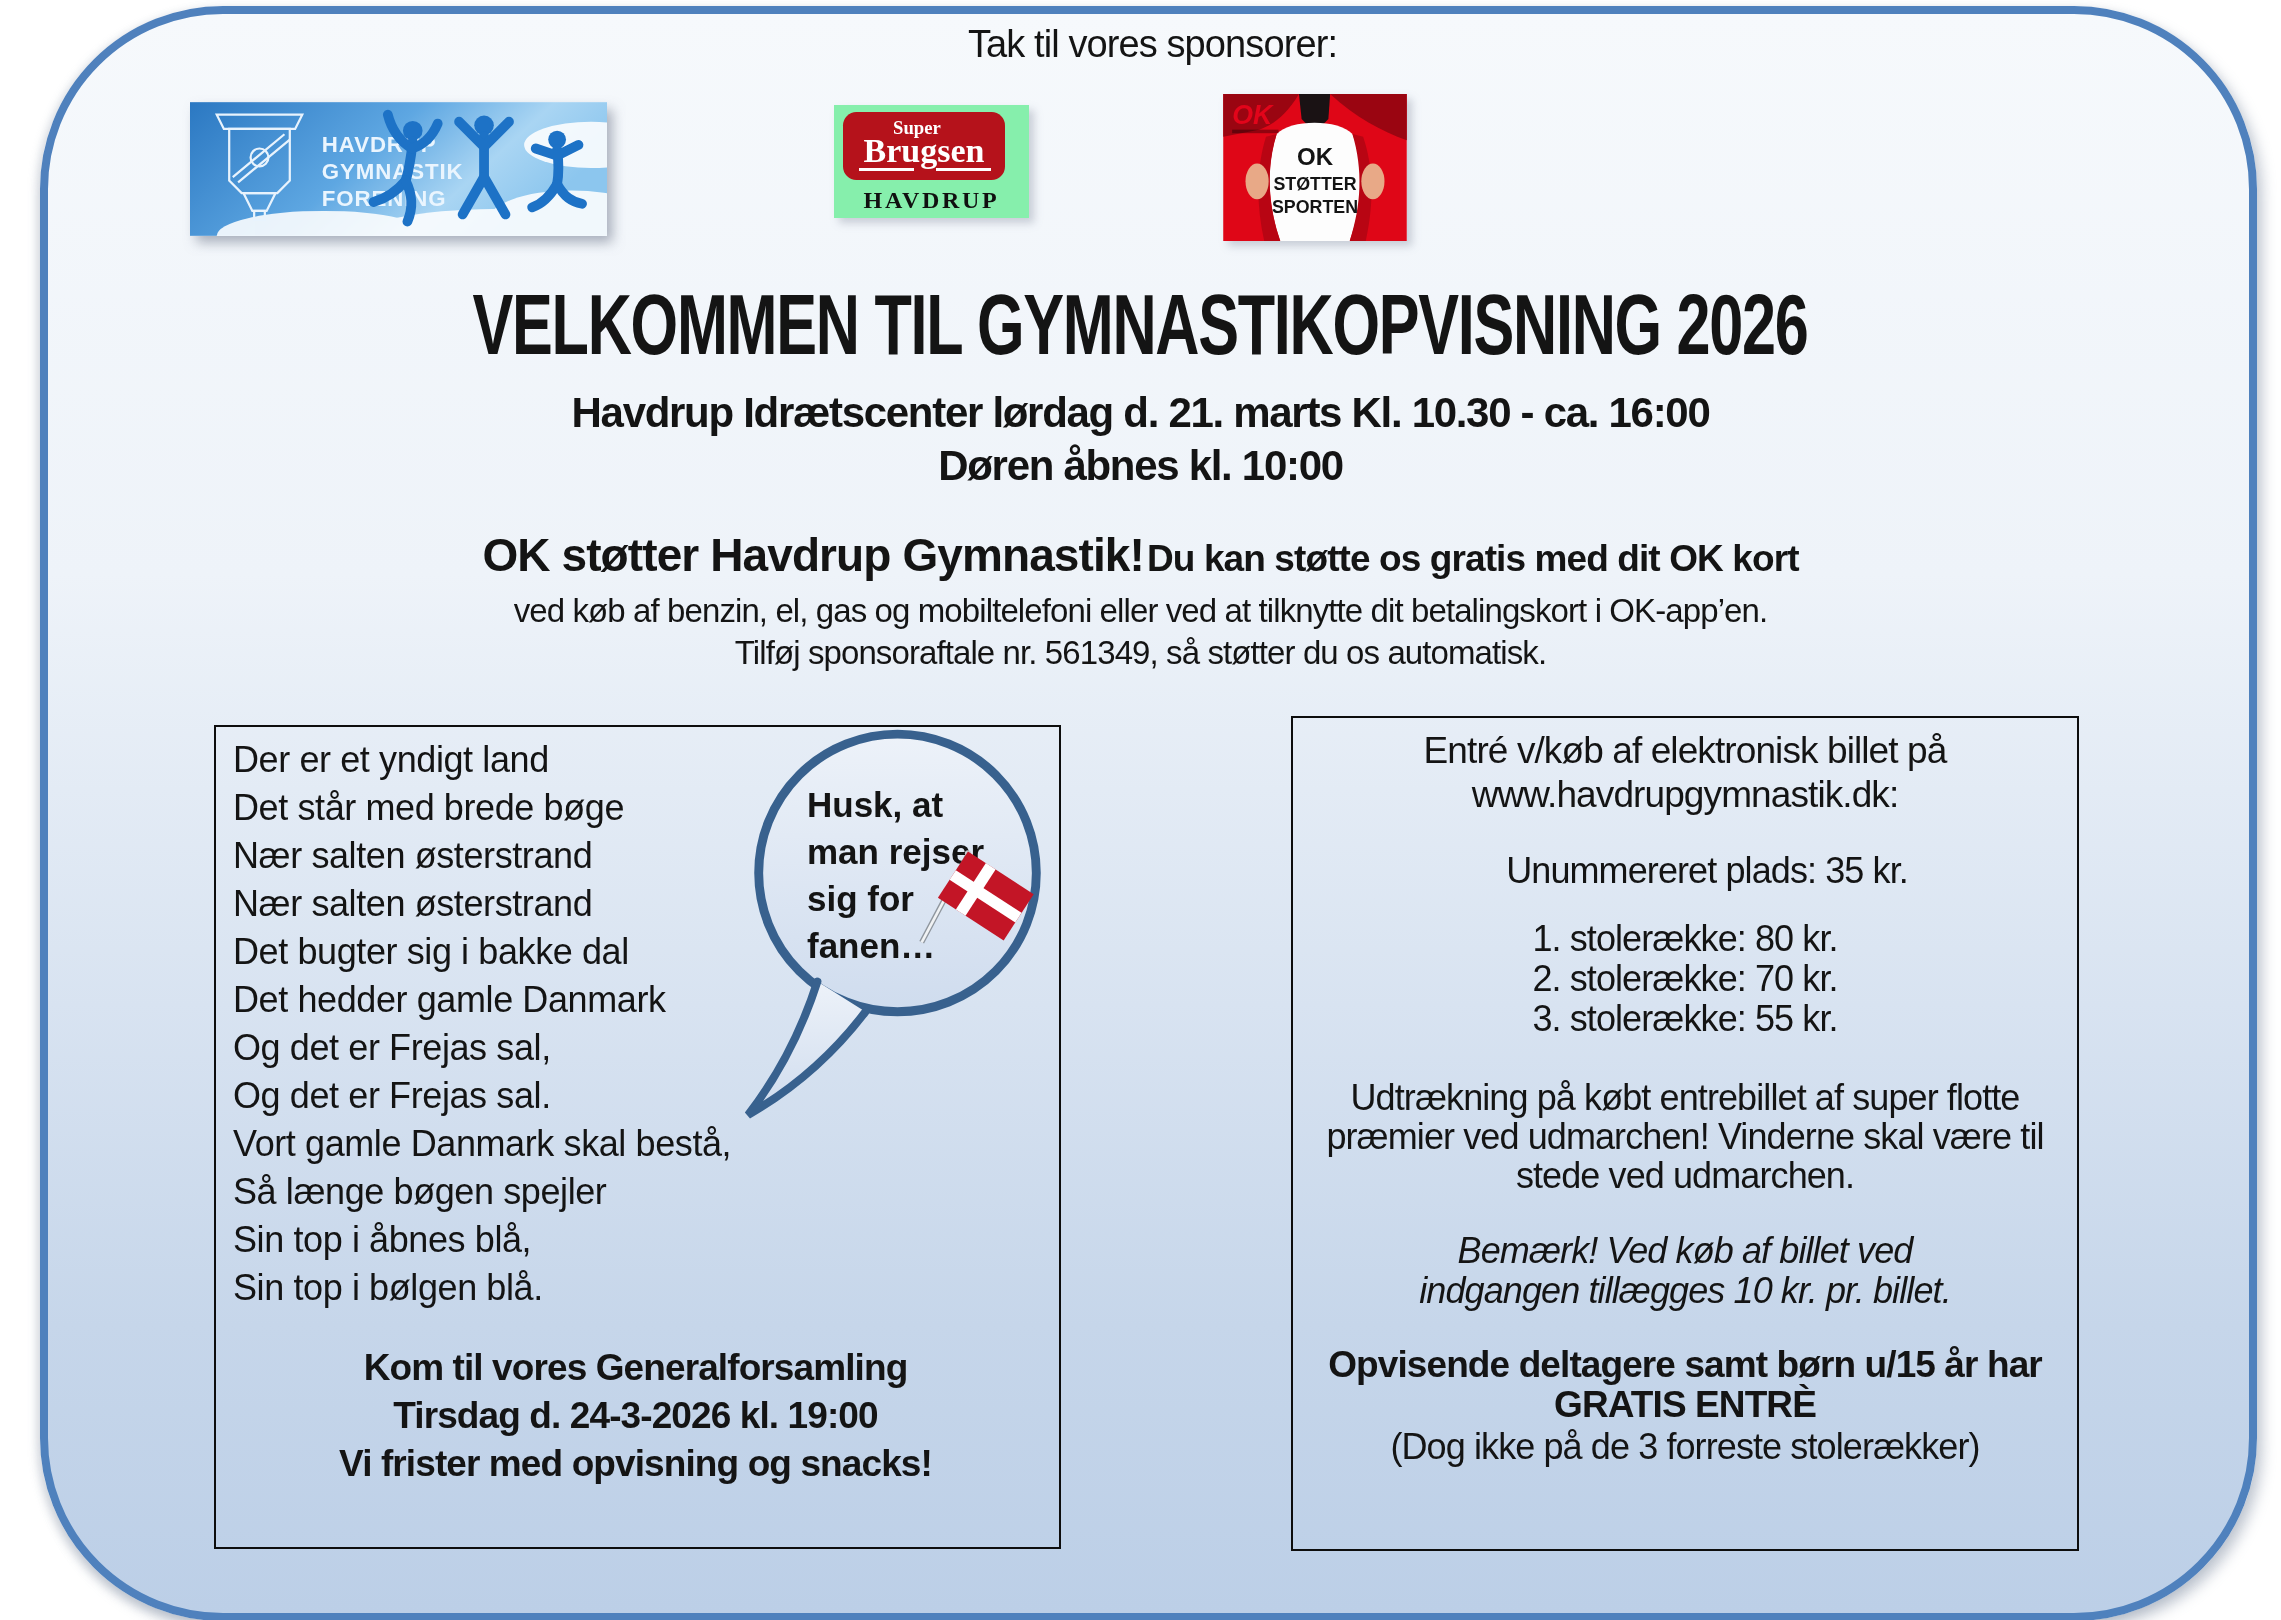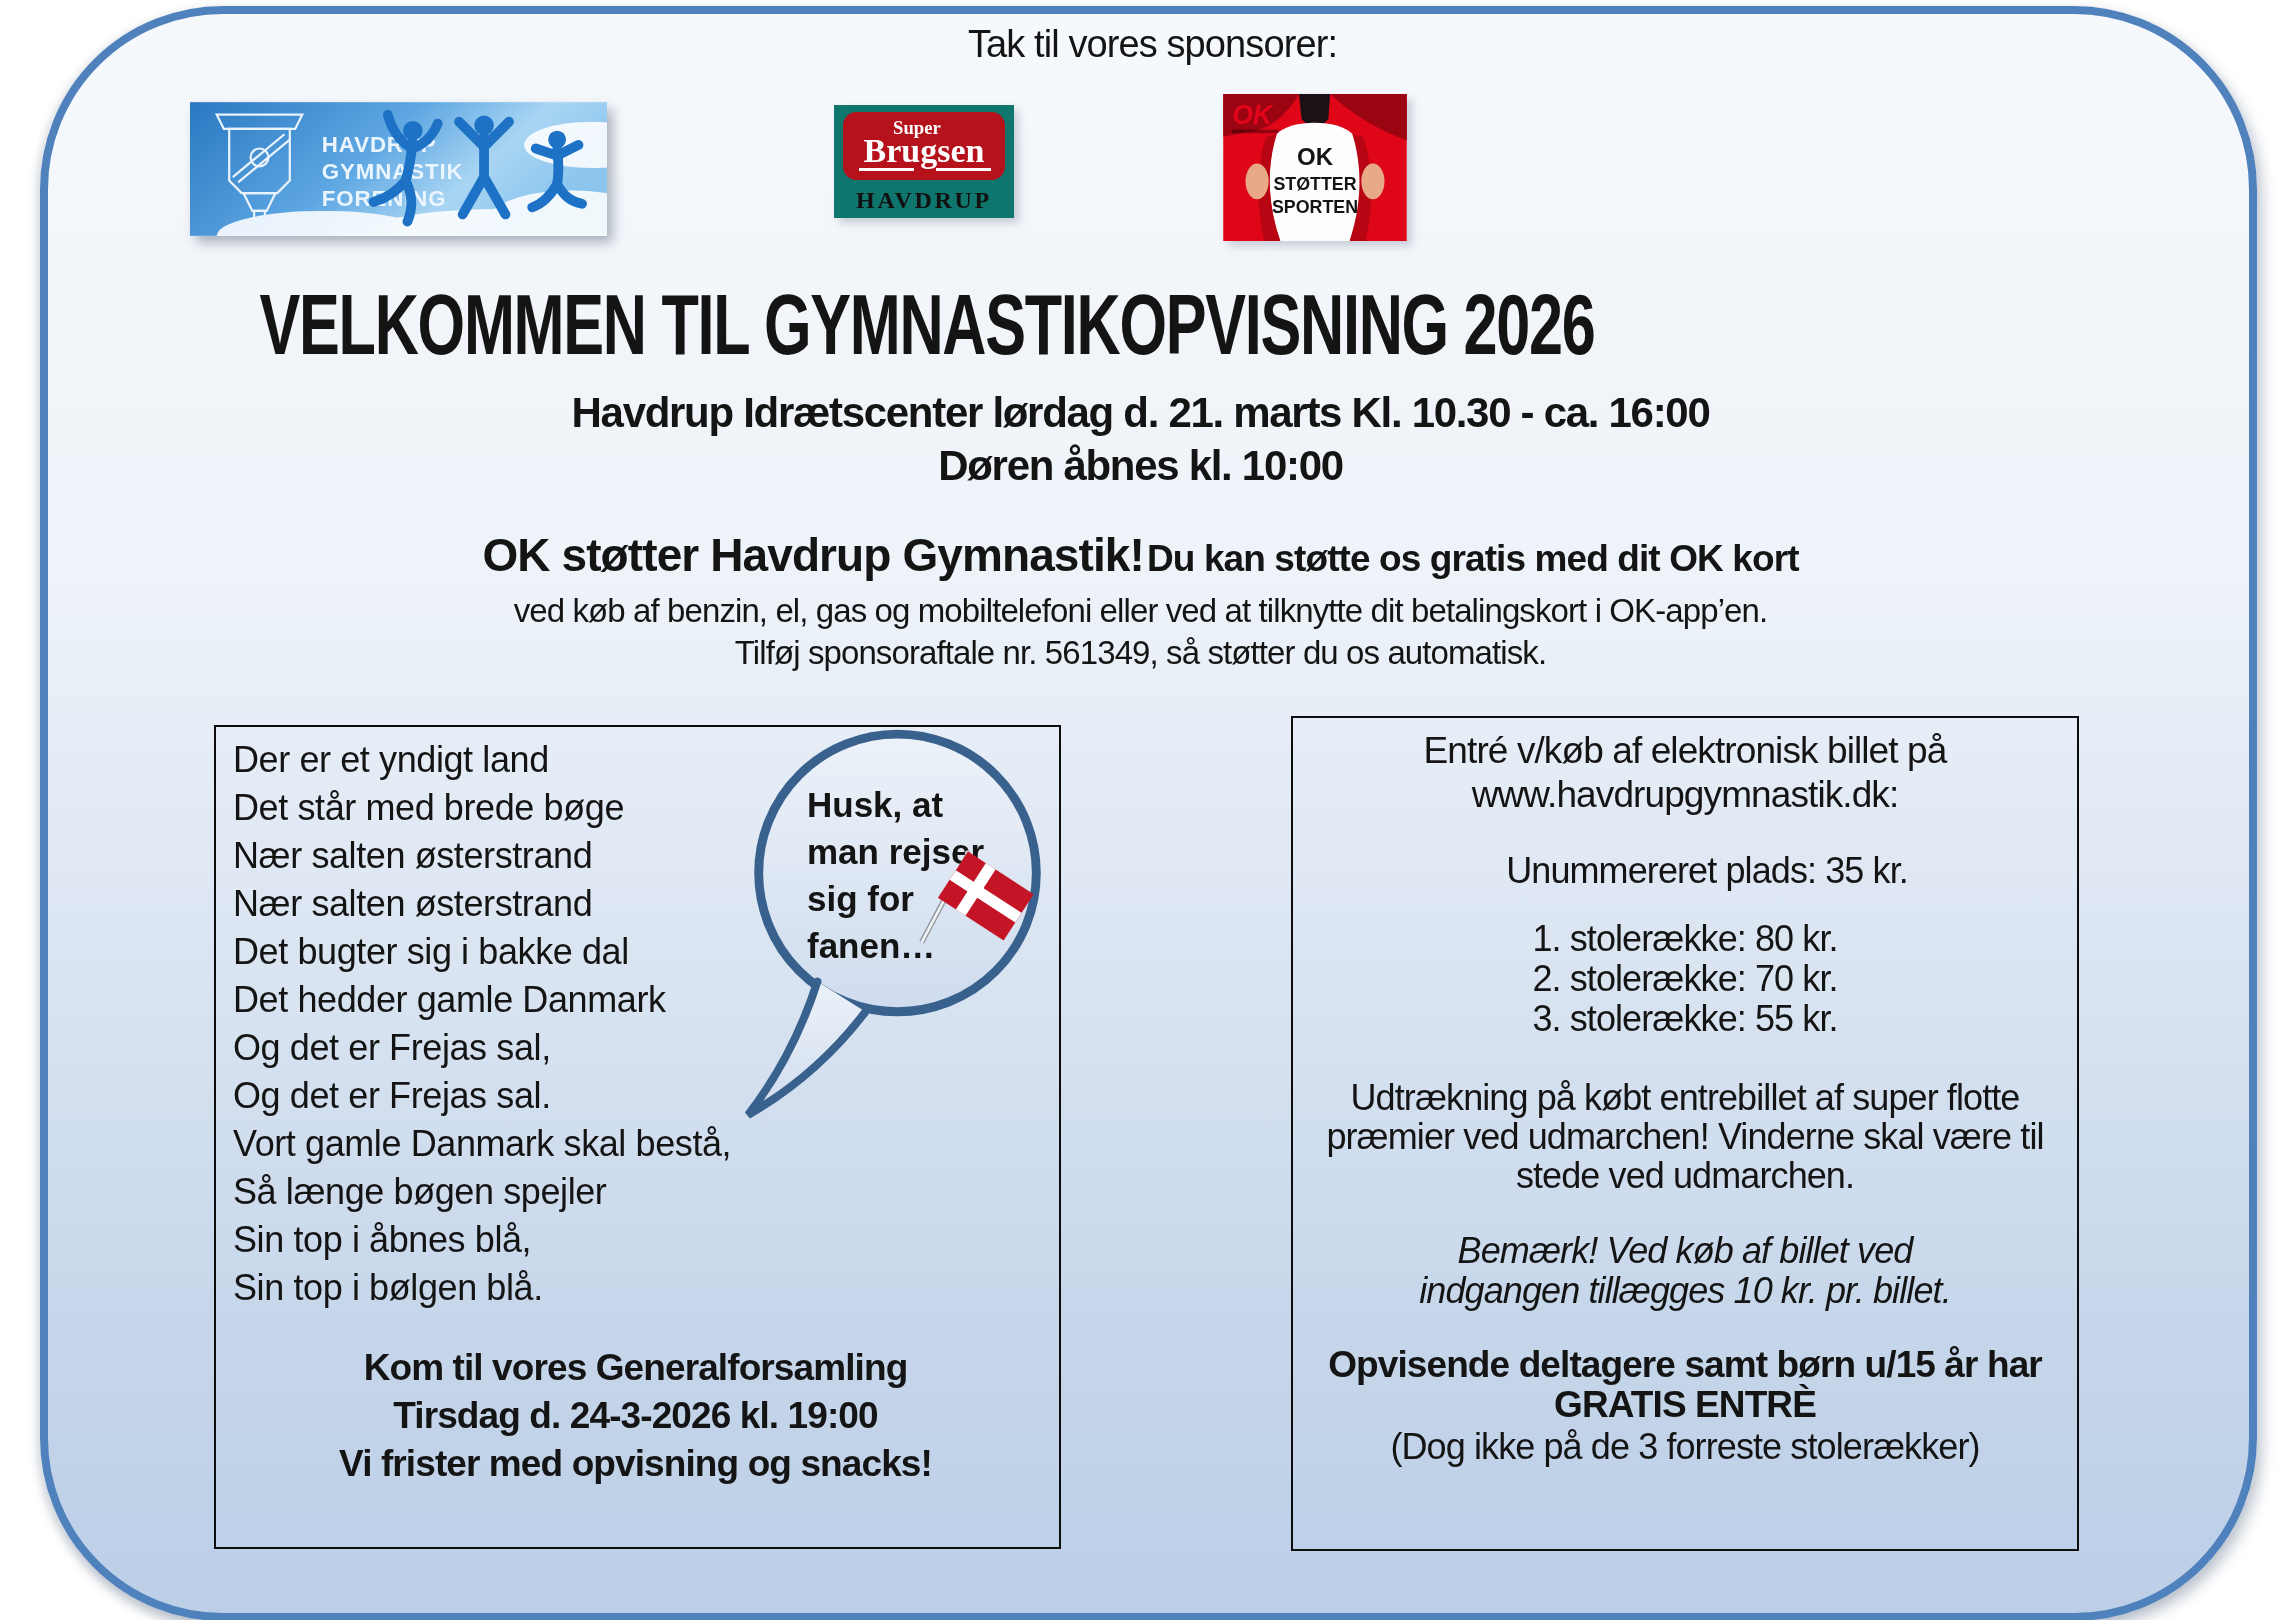--- a/index.html
+++ b/index.html
@@ -9,32 +9,32 @@
 
   
   .slide{left:40px;top:6.2px;width:2201px;height:1599px;border:8px solid #4f81bd;border-radius:183px;
          background:linear-gradient(180deg,#f6f9fc 0%,#eef3f9 35%,#d8e3f1 62%,#c6d6ea 82%,#bccfe7 100%);
          box-shadow:5.3px 7.1px 12.5px rgba(130,145,165,.45), -3.6px 3.6px 9px rgba(150,160,175,.30);}
 
   .sponsors-heading{left:0;top:23px;width:100%;text-align:center;font-size:38px;font-weight:normal;letter-spacing:-0.9px;margin-left:12px;}
 
   
   .hgf{left:190px;top:102px;width:417px;height:134px;box-shadow:6.2px 7.1px 11.6px rgba(105,115,135,.55);}
-  .sb{left:834px;top:105px;width:180px;height:113px;background:#0f766e;box-shadow:4.5px 5.3px 8px rgba(120,130,150,.35);}
+  .sb{left:834px;top:105px;width:195px;height:113px;background:#86efac;box-shadow:4.5px 5.3px 8px rgba(120,130,150,.35);}
   .sb-red{position:absolute;left:9px;top:7.1px;width:162px;height:68px;border-radius:13.4px;background:#b5121b;}
   .sb-super{position:absolute;left:50px;top:5.3px;color:#fff;font:bold 18.7px "Liberation Serif", serif;}
   .sb-brugsen{position:absolute;left:0;top:19.6px;width:100%;text-align:center;color:#fff;font:bold 34px "Liberation Serif", serif;}
   .sb-ul{position:absolute;bottom:9px;height:2.7px;background:#fff;}
   .sb-ul.l{left:16px;width:55px;} .sb-ul.r{left:93px;width:55px;}
   .sb-city{position:absolute;left:0;bottom:3.6px;width:100%;text-align:center;color:#101010;
            font:bold 24px "Liberation Serif", serif;letter-spacing:2.7px;}
   .ok-img{left:1223px;top:94px;width:184px;height:147px;box-shadow:4.5px 5.3px 8px rgba(120,130,150,.35);}
 
   
-  .main-title{left:0;top:282px;width:100%;white-space:nowrap;}
+  .main-title{left:0;top:282px;width:100%;text-align:center;white-space:nowrap;}
   .main-title span{display:inline-block;font-size:85px;line-height:85px;font-weight:bold;
                    transform:scaleX(.72);transform-origin:center;letter-spacing:-1.8px;}
   .date1{left:0;top:389px;width:100%;text-align:center;font-size:42px;font-weight:bold;letter-spacing:-1.3px;}
   .date2{left:0;top:442px;width:100%;text-align:center;font-size:42px;font-weight:bold;letter-spacing:-1.3px;}
 
   .okline1{left:0;top:528px;width:100%;text-align:center;font-weight:bold;letter-spacing:-0.9px;}
   .okline1 .big{font-size:46px;} .okline1 .small{font-size:37px;}
   .okline2{left:0;top:592px;width:100%;text-align:center;font-size:33px;letter-spacing:-0.9px;}
   .okline3{left:0;top:634px;width:100%;text-align:center;font-size:33px;letter-spacing:-0.9px;}
 

